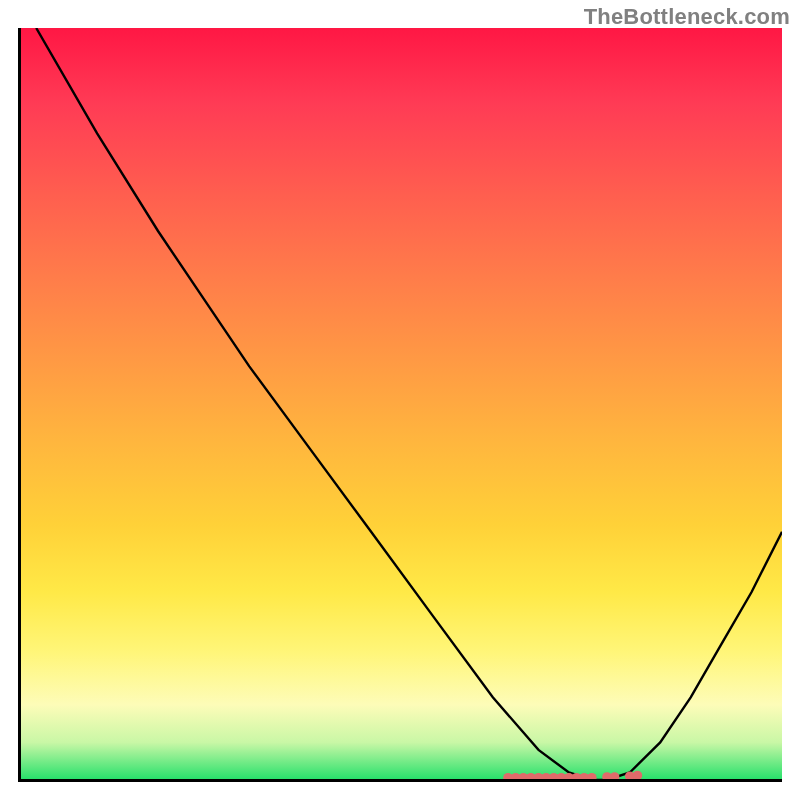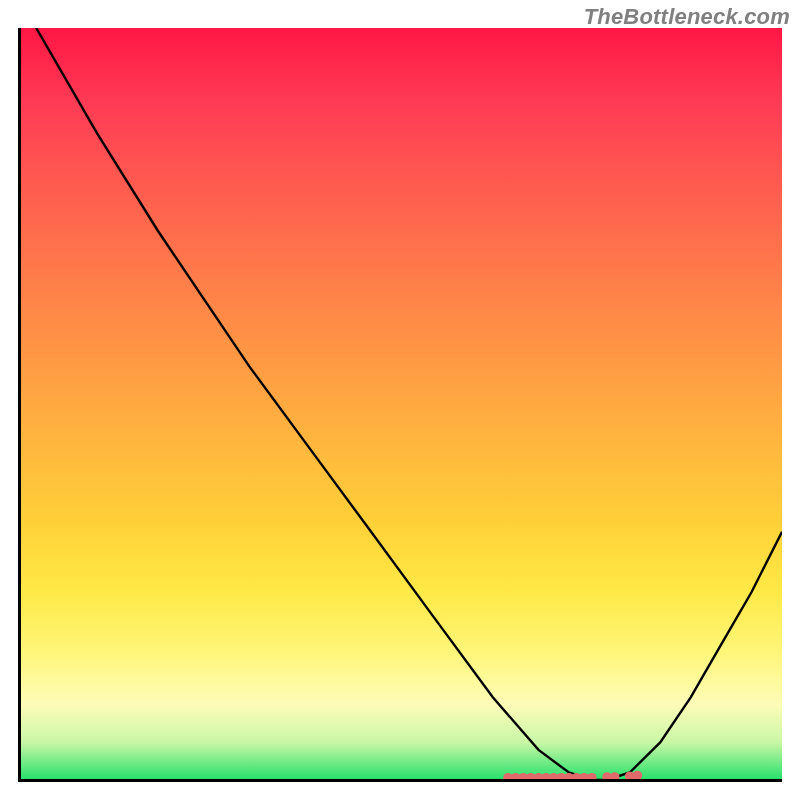--- a/index.html
+++ b/index.html
@@ -1,17 +1,17 @@
 <!DOCTYPE html>
 <html><head>
 <meta charset="utf-8">
 <style>
   * { margin: 0; padding: 0; box-sizing: border-box; }
   html, body { width: 800px; height: 800px; overflow: hidden; background: #ffffff; }
-  .wrapper { position: relative; width: 800px; height: 572px; font-style: italic; }
+  .wrapper { position: relative; width: 800px; height: 572px; }
   .watermark {
     position: absolute;
     top: 4px;
     right: 10px;
     font-family: Arial, Helvetica, sans-serif;
     font-size: 22px;
     font-weight: bold;
     color: #808080;
     letter-spacing: 0.2px;
   }

